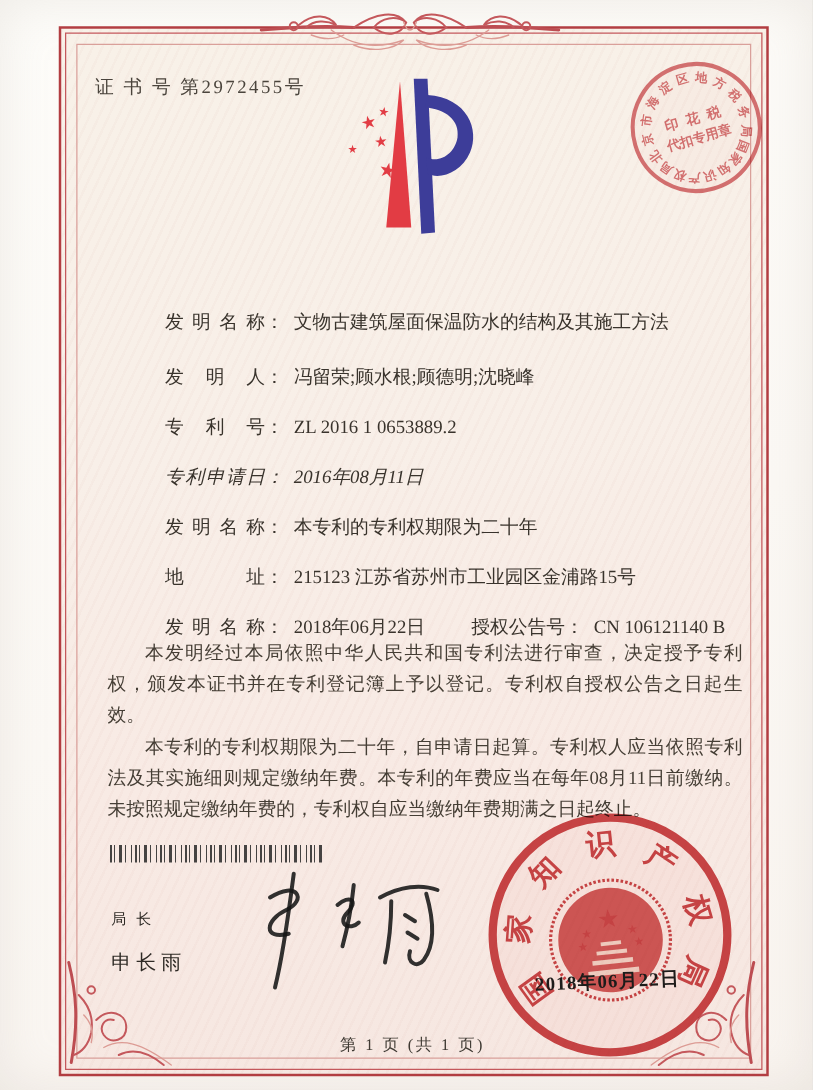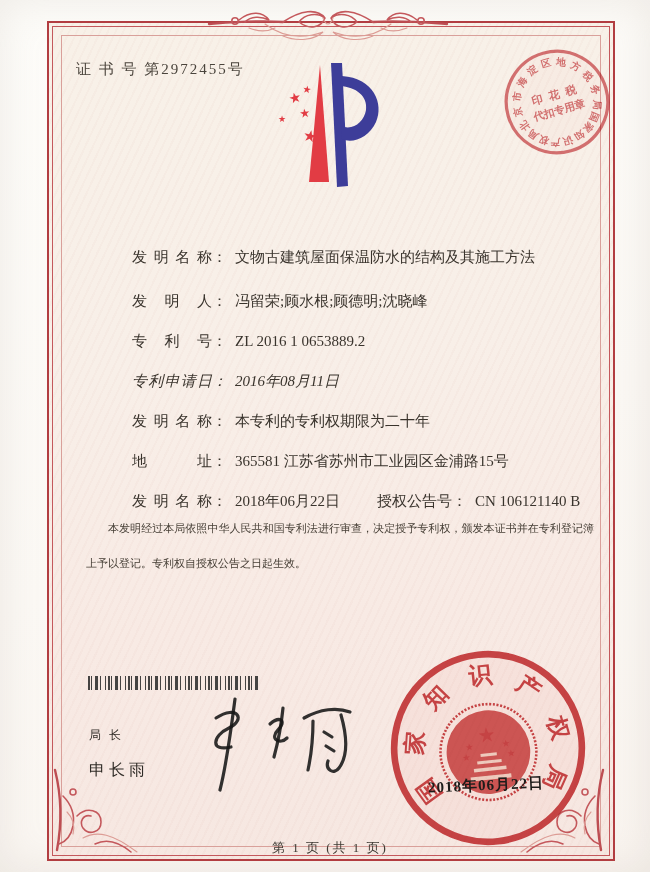--- a/index.html
+++ b/index.html
@@ -21,33 +21,33 @@
   .orn .soft{stroke:#dc9b94;stroke-width:1.1;}
   
   .certno{position:absolute;left:76px;top:60px;font-size:15px;letter-spacing:2px;color:#4a443c;}
   .title{position:absolute;left:48px;top:153px;width:564px;text-align:center;
     font-size:34px;font-weight:700;color:#272522;letter-spacing:17px;text-indent:17px;}
   .fields{position:absolute;left:88px;top:243px;width:505px;font-size:15px;color:#39332c;}
   .frow{position:absolute;left:0;white-space:nowrap;margin-left:44px;}
   .flabel{display:inline-block;width:80px;text-align:justify;text-align-last:justify;vertical-align:bottom;}
   .colon{margin-right:8px;}
   .pair2{position:absolute;left:245px;top:0;}
-  .paras{position:absolute;left:86px;top:511px;width:508px;font-size:11px;
-    line-height:35px;color:#453e35;text-align:justify;}
+  .paras{position:absolute;left:86px;top:511px;width:508px;font-size:15px;
+    line-height:25px;color:#453e35;text-align:justify;}
   .paras p{margin:0;text-indent:2em;}
   .barcode{position:absolute;left:88px;top:676px;width:170px;height:14px;opacity:.85;
     background:repeating-linear-gradient(90deg,#262626 0 2px,transparent 2px 3px,
       #262626 3px 4px,transparent 4px 7px,#262626 7px 10px,transparent 10px 12px,
       #262626 12px 13px,transparent 13px 17px,#262626 17px 18px,transparent 18px 20px);}
   .sig-title{position:absolute;left:89px;top:727px;font-size:12px;letter-spacing:8px;color:#2f2b26;}
   .sig-name{position:absolute;left:89px;top:760px;font-size:16px;letter-spacing:4px;color:#2f2b26;}
   .signature{position:absolute;left:186px;top:694px;width:180px;height:102px;}
   .signature path{fill:none;stroke:#161616;stroke-width:3.2;stroke-linecap:round;opacity:.88;}
   .footer{position:absolute;left:48px;top:827px;width:564px;text-align:center;
-    font-size:13px;color:#3f3a33;letter-spacing:2px;margin-top:12px;}
+    font-size:13px;color:#3f3a33;letter-spacing:2px;}
   
   .seal{position:absolute;left:386px;top:646px;width:204px;height:204px;
     transform:rotate(-6deg);opacity:.92;mix-blend-mode:multiply;}
   .seal text{fill:#c8393c;font-weight:700;font-family:"Liberation Serif",serif;}
   .seal-date{position:absolute;left:394px;top:776px;width:184px;text-align:center;
     font-size:15px;font-weight:600;color:#1d1c1a;transform:rotate(-2.5deg);letter-spacing:1px;}
   .taxstamp{position:absolute;left:497px;top:42px;width:120px;height:120px;
     transform:rotate(-16deg);opacity:.8;mix-blend-mode:multiply;}
   .taxstamp text{fill:#cf5458;font-weight:700;font-family:"Liberation Serif",serif;}
 </style>
@@ -150,30 +150,31 @@
     <div class="frow" style="top:89px;">
       <span class="flabel">专利号</span><span class="colon">：</span><span>ZL 2016 1 0653889.2</span>
     </div>
     <div class="frow" style="top:129px;font-style:italic;">
       <span class="flabel">专利申请日</span><span class="colon">：</span><span>2016年08月11日</span>
     </div>
     <div class="frow" style="top:169px;">
       <span class="flabel">发明名称</span><span class="colon">：</span><span>本专利的专利权期限为二十年</span>
     </div>
     <div class="frow" style="top:209px;">
-      <span class="flabel">地址</span><span class="colon">：</span><span>365581 江苏省苏州市工业园区金浦路15号</span>
+      <span class="flabel">地址</span><span class="colon">：</span><span>215123 江苏省苏州市工业园区金浦路15号</span>
     </div>
     <div class="frow" style="top:249px;">
       <span class="flabel">发明名称</span><span class="colon">：</span><span>2018年06月22日</span>
       <span class="pair2"><span>授权公告号</span><span class="colon">：</span><span>CN 106121140 B</span></span>
     </div>
   </div>
 
   <div class="paras">
     <p>本发明经过本局依照中华人民共和国专利法进行审查，决定授予专利权，颁发本证书并在专利登记簿上予以登记。专利权自授权公告之日起生效。</p>
+    <p>本专利的专利权期限为二十年，自申请日起算。专利权人应当依照专利法及其实施细则规定缴纳年费。本专利的年费应当在每年08月11日前缴纳。未按照规定缴纳年费的，专利权自应当缴纳年费期满之日起终止。</p>
   </div>
 
   <div class="barcode"></div>
 
   <div class="sig-title">局长</div>
   <div class="sig-name">申长雨</div>
   <svg class="signature" viewBox="0 0 180 102">
     <path d="M30,24 C52,10 60,26 43,34 C26,42 24,58 45,53"></path>
     <path d="M49,5 C45,36 41,68 34,96"></path>
     <path d="M84,30 C94,21 101,27 92,36 C83,45 94,51 101,44"></path>

